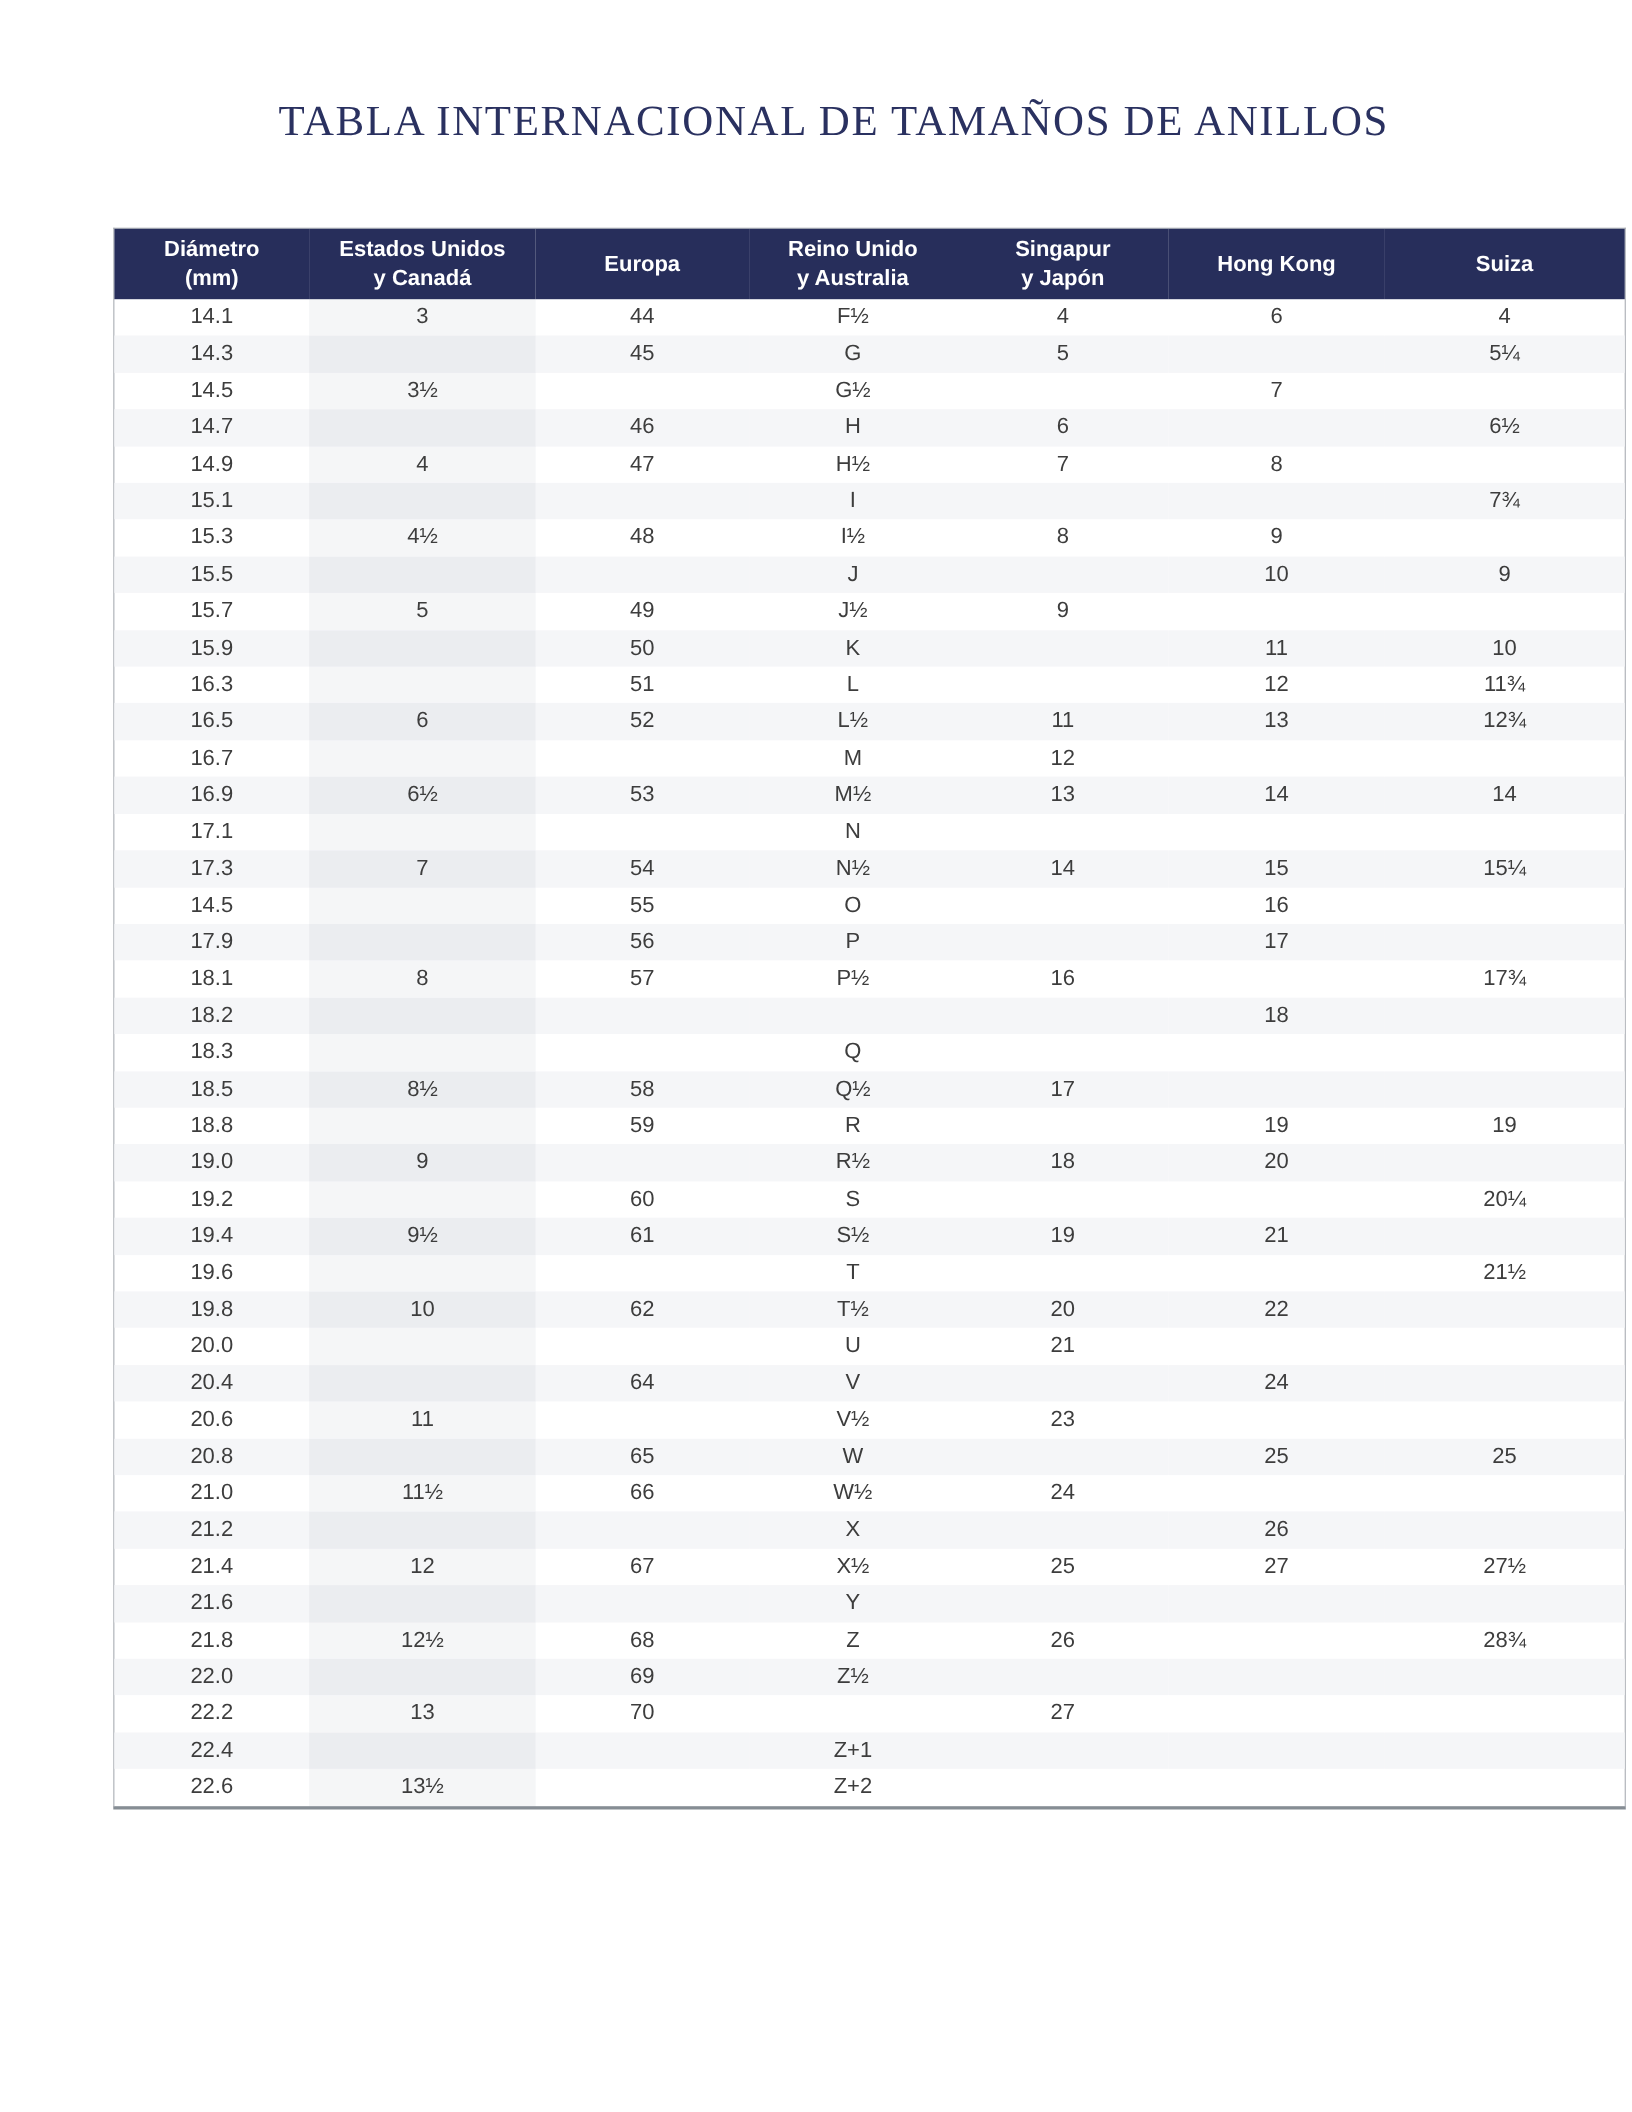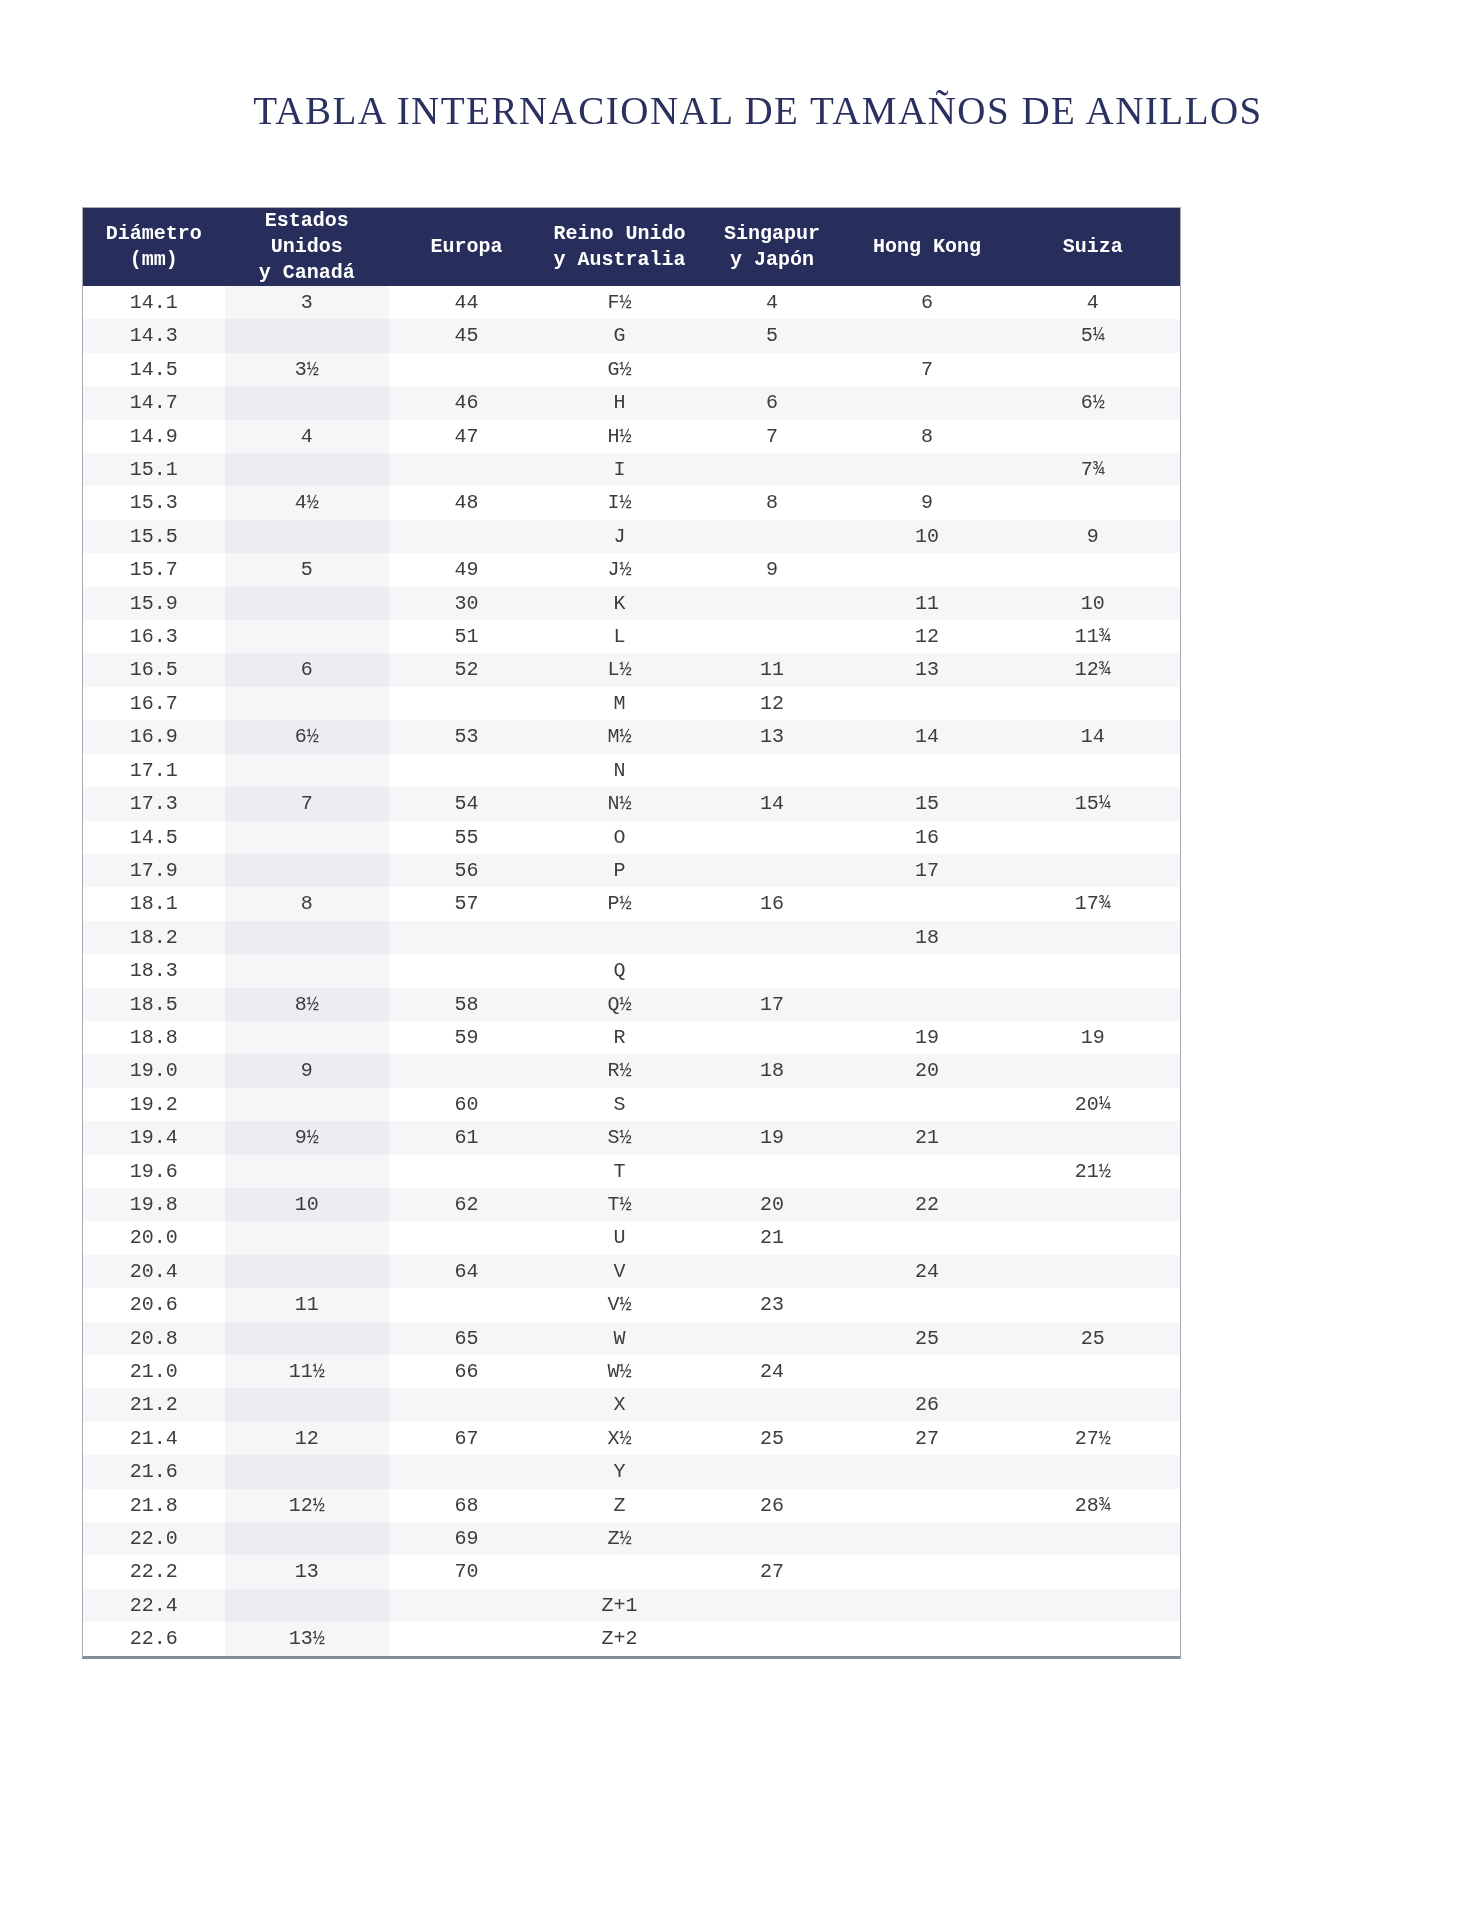--- a/index.html
+++ b/index.html
@@ -23,28 +23,27 @@
     margin: 16px;
     text-align: center;
     font-family: "Liberation Serif", serif;
     font-weight: 400;
     font-size: 39px;
     letter-spacing: 1.5px;
     color: #2a3160;
   }
   .table-wrap {
     position: absolute;
-    left: 82px;
+    left: 103px;
     top: 207px;
-    width: 1099px;
+    width: 1375px;
     border: 1px solid #a9adb3;
     border-bottom: 3px solid #868d94;
     background: #ffffff;
     box-sizing: border-box;
-    font-family: Liberation Mono, monospace;
   }
   table.ring-table {
     width: 100%;
     border-collapse: collapse;
     table-layout: fixed;
   }
   table.ring-table col.c1 { width: 12.9%; }
   table.ring-table col.c2 { width: 15.0%; }
   table.ring-table col.c3 { width: 14.1%; }
   table.ring-table col.c4 { width: 13.8%; }
@@ -185,21 +184,21 @@
             <td>5</td>
             <td>49</td>
             <td>J½</td>
             <td>9</td>
             <td></td>
             <td></td>
           </tr>
           <tr>
             <td>15.9</td>
             <td></td>
-            <td>30</td>
+            <td>50</td>
             <td>K</td>
             <td></td>
             <td>11</td>
             <td>10</td>
           </tr>
           <tr>
             <td>16.3</td>
             <td></td>
             <td>51</td>
             <td>L</td>

